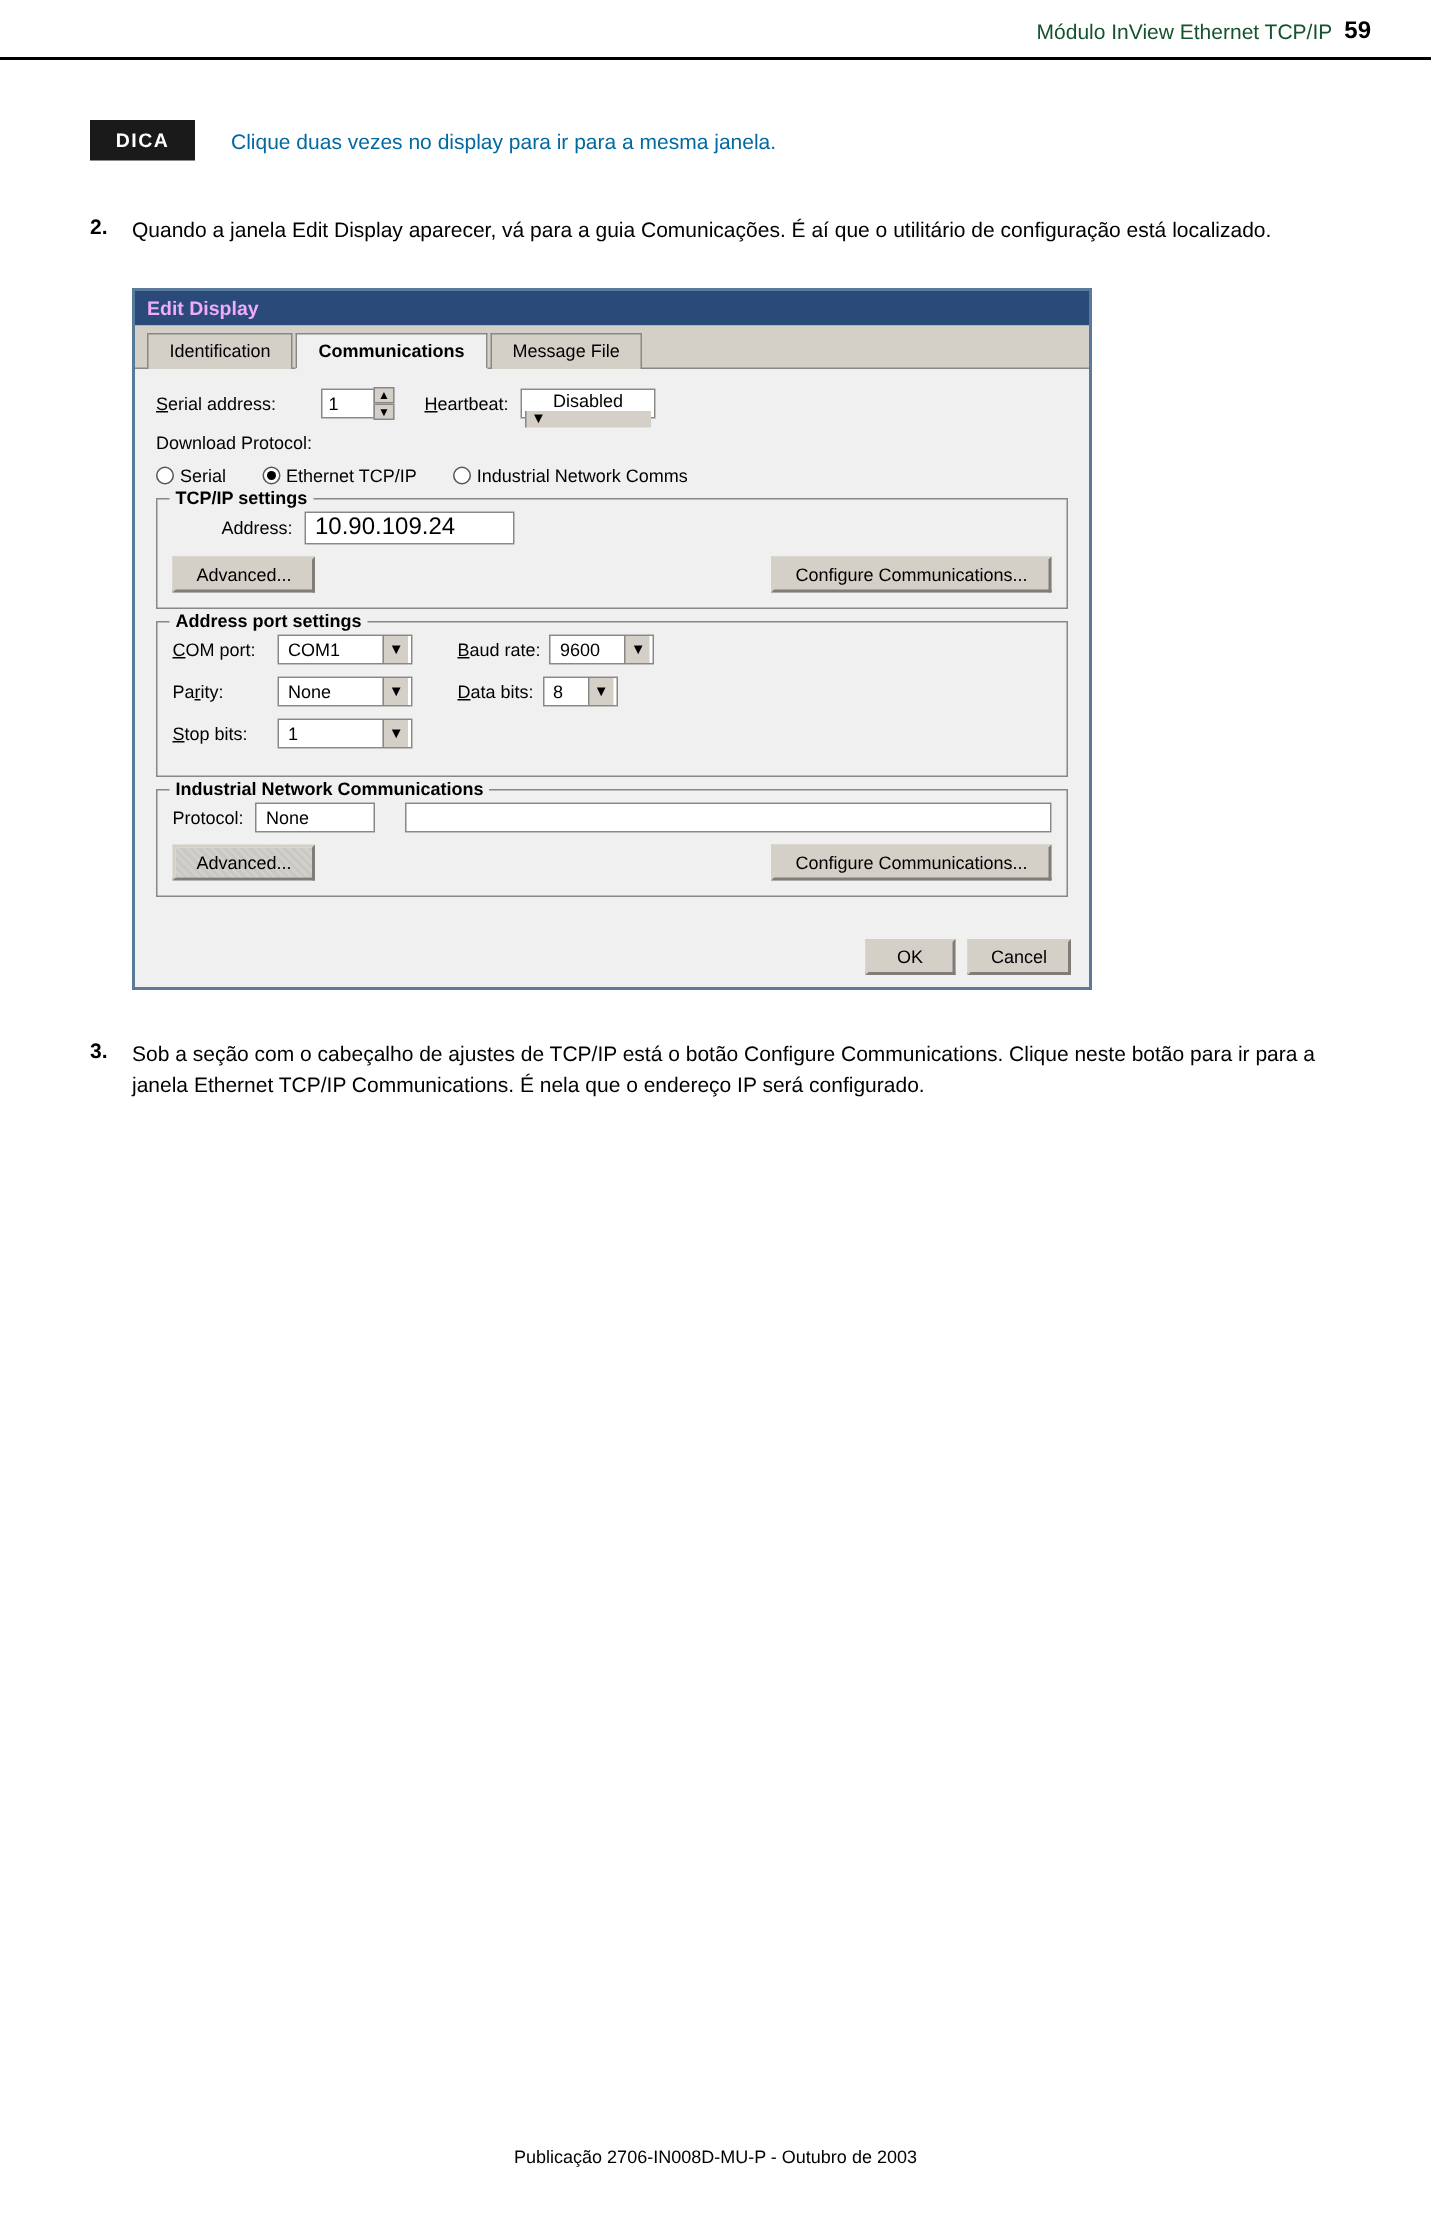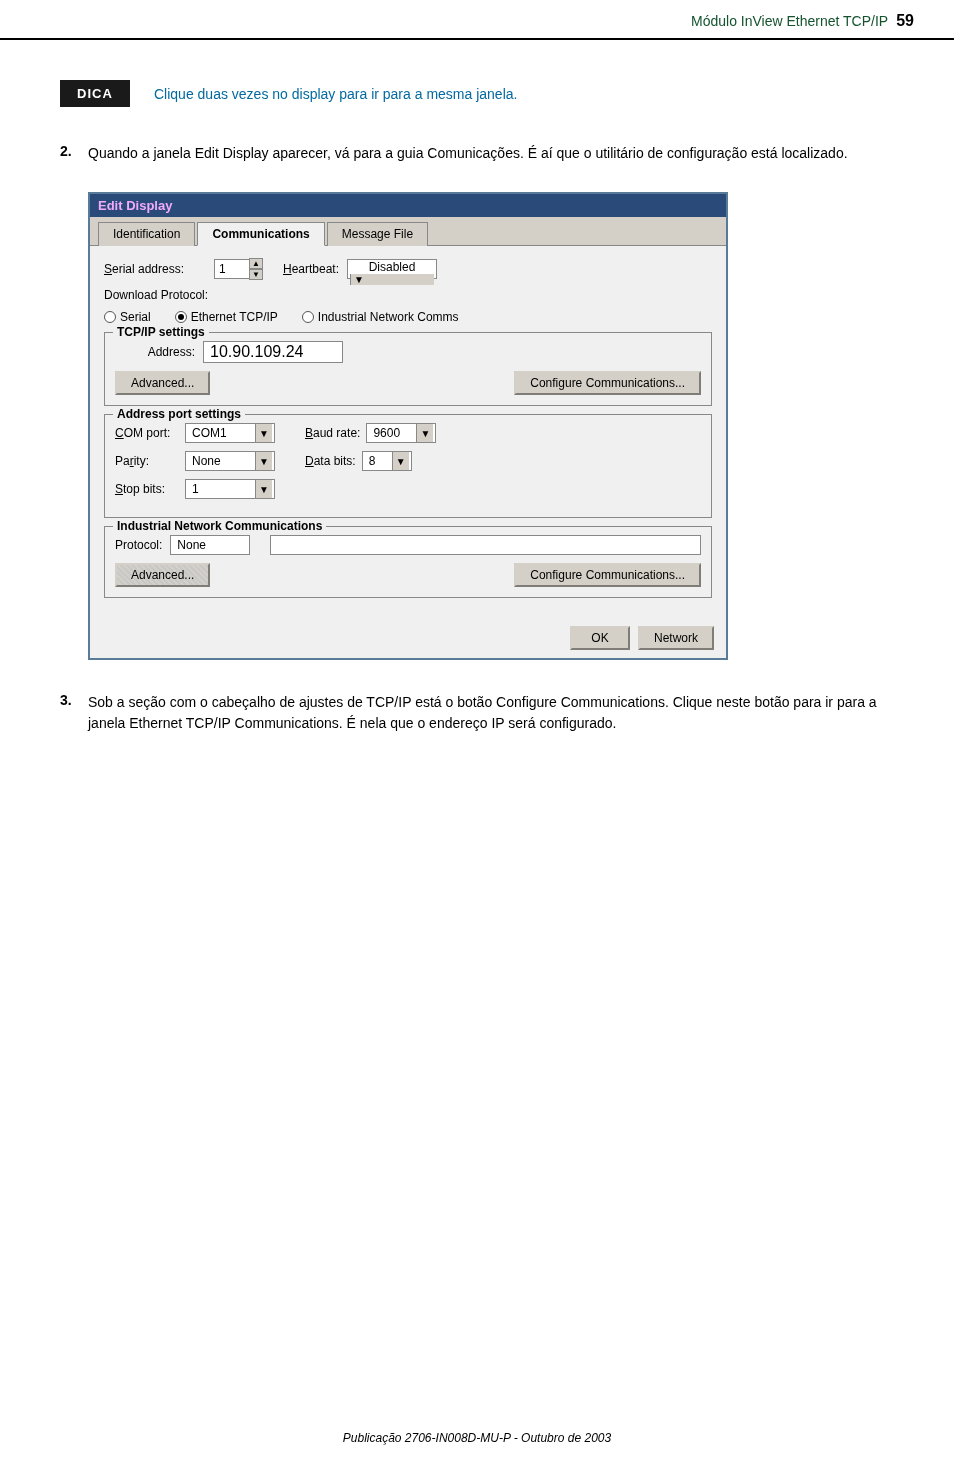--- a/index.html
+++ b/index.html
@@ -295,21 +295,20 @@
 
     
     .page-footer {
       position: absolute;
       bottom: 30px;
       left: 0;
       right: 0;
       text-align: center;
       font-size: 12px;
       color: #000;
-      font-style: italic;
     }
 
     .heartbeat-label {
       margin-left: 20px;
       margin-right: 8px;
     }
   </style>
 </head>
 <body>
 
@@ -444,21 +443,21 @@
         <div class="btn-row">
           <button class="btn" style="background: repeating-linear-gradient(45deg, #c8c8c8, #c8c8c8 2px, #d4d0c8 2px, #d4d0c8 4px);">Advanced...</button>
           <button class="btn">Configure Communications...</button>
         </div>
       </div>
 
     </div>
 
     <div class="dialog-footer">
       <button class="btn" style="min-width:60px;">OK</button>
-      <button class="btn" style="min-width:60px;">Network</button>
+      <button class="btn" style="min-width:60px;">Cancel</button>
     </div>
   </div>
 
   <div class="step">
     <span class="step-number">3.</span>
     <span class="step3-text">Sob a seção com o cabeçalho de ajustes de TCP/IP está o botão Configure Communications. Clique neste botão para ir para a janela Ethernet TCP/IP Communications. É nela que o endereço IP será configurado.</span>
   </div>
 
 </div>
 

